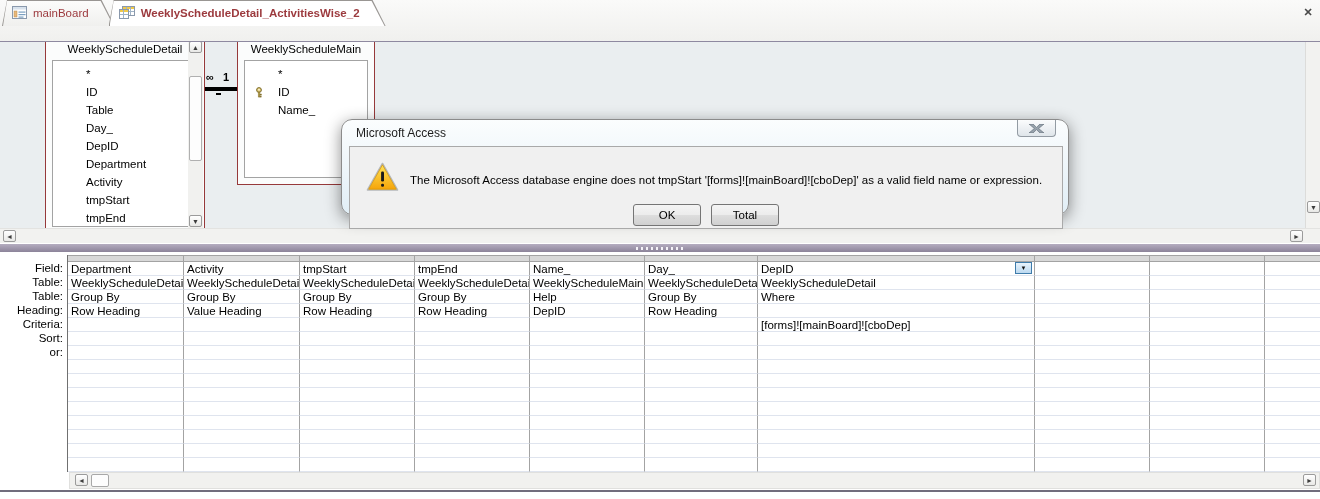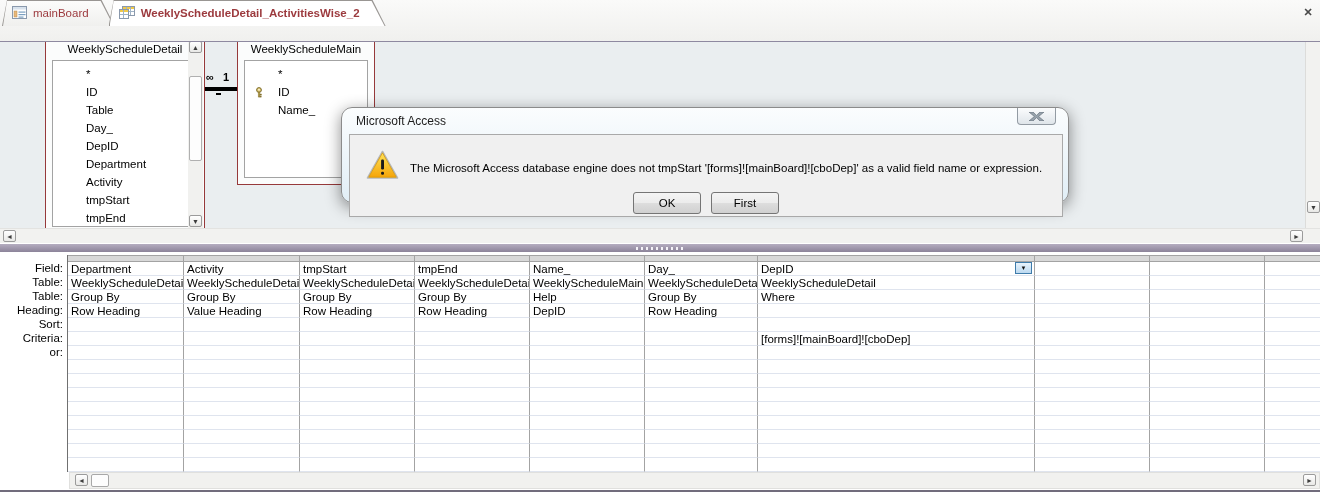--- a/index.html
+++ b/index.html
@@ -64,21 +64,21 @@
   .combo { position:absolute; right:2px; top:0px; width:17px; height:12px; border:1px solid #3f7cab;
     background:linear-gradient(#e8f3fc,#bcd9f0); font-size:6px; line-height:11px; text-align:center; color:#111; }
 
   
   .grid-hscroll { position:absolute; left:69px; top:472px; width:1251px; height:17px; background:#f1f1ef; border:1px solid #e0e0de; }
   .grid-hscroll .sbtn { top:1px; }
   .gthumb { position:absolute; left:21px; top:1px; width:18px; height:13px; background:#fdfdfd; border:1px solid #a8a8a8; border-radius:2px; }
   .bottom-line { position:absolute; left:0; top:490px; width:1320px; height:2px; background:#716c7c; }
 
   
-  .dialog { position:absolute; left:341px; top:107px; width:728px; height:96px; z-index:10;
+  .dialog { position:absolute; left:341px; top:119px; width:728px; height:96px; z-index:10;
     background:linear-gradient(#fbfdfe,#e1eef6); border:1px solid #8b8b8b; border-radius:11px;
     box-shadow:0 4px 16px rgba(0,0,0,0.45); }
   .dlg-title { position:absolute; left:14px; top:6px; font-size:12px; color:#1c1c1c; }
   .dlg-close { position:absolute; right:12px; top:0; width:39px; height:17px; border:1px solid #939ba3; border-top:none;
     border-radius:0 0 4px 4px; background:linear-gradient(#fbfcfd,#dfe5ea); text-align:center; }
   .dlg-inner { position:absolute; left:7px; top:26px; width:714px; height:83px; background:#f0f0f0; border:1px solid #a9a9a9; }
   .dlg-msg { position:absolute; left:60px; top:27px; font-size:11.5px; color:#000; white-space:nowrap; }
   .warn { position:absolute; left:16px; top:15px; }
   .dlg-btn { position:absolute; top:57px; width:68px; height:22px; border:1px solid #757575; border-radius:3px;
     background:linear-gradient(#f4f4f4 0%, #ececec 48%, #dddddd 52%, #d0d0d0 100%);
@@ -248,41 +248,41 @@
         <div class="gc" style="width: 115px; min-width: 115px;">Row Heading</div>
         <div class="gc" style="width: 115px; min-width: 115px;">Row Heading</div>
         <div class="gc" style="width: 115px; min-width: 115px;">DepID</div>
         <div class="gc" style="width: 113px; min-width: 113px;">Row Heading</div>
         <div class="gc" style="width: 277px; min-width: 277px;"></div>
         <div class="gc" style="width: 115px; min-width: 115px;"></div>
         <div class="gc" style="width: 115px; min-width: 115px;"></div>
         <div class="gc" style="flex: 1 1 0%; border-right: none;"></div>
       </div>
       <div class="grow">
+        <div class="glabel">Criteria:</div>
+        <div class="gc" style="width: 116px; min-width: 116px;"></div>
+        <div class="gc" style="width: 116px; min-width: 116px;"></div>
+        <div class="gc" style="width: 115px; min-width: 115px;"></div>
+        <div class="gc" style="width: 115px; min-width: 115px;"></div>
+        <div class="gc" style="width: 115px; min-width: 115px;"></div>
+        <div class="gc" style="width: 113px; min-width: 113px;"></div>
+        <div class="gc" style="width: 277px; min-width: 277px;">[forms]![mainBoard]![cboDep]</div>
+        <div class="gc" style="width: 115px; min-width: 115px;"></div>
+        <div class="gc" style="width: 115px; min-width: 115px;"></div>
+        <div class="gc" style="flex: 1 1 0%; border-right: none;"></div>
+      </div>
+      <div class="grow">
         <div class="glabel">Sort:</div>
         <div class="gc" style="width: 116px; min-width: 116px;"></div>
         <div class="gc" style="width: 116px; min-width: 116px;"></div>
         <div class="gc" style="width: 115px; min-width: 115px;"></div>
         <div class="gc" style="width: 115px; min-width: 115px;"></div>
         <div class="gc" style="width: 115px; min-width: 115px;"></div>
         <div class="gc" style="width: 113px; min-width: 113px;"></div>
         <div class="gc" style="width: 277px; min-width: 277px;"></div>
-        <div class="gc" style="width: 115px; min-width: 115px;"></div>
-        <div class="gc" style="width: 115px; min-width: 115px;"></div>
-        <div class="gc" style="flex: 1 1 0%; border-right: none;"></div>
-      </div>
-      <div class="grow">
-        <div class="glabel">Criteria:</div>
-        <div class="gc" style="width: 116px; min-width: 116px;"></div>
-        <div class="gc" style="width: 116px; min-width: 116px;"></div>
-        <div class="gc" style="width: 115px; min-width: 115px;"></div>
-        <div class="gc" style="width: 115px; min-width: 115px;"></div>
-        <div class="gc" style="width: 115px; min-width: 115px;"></div>
-        <div class="gc" style="width: 113px; min-width: 113px;"></div>
-        <div class="gc" style="width: 277px; min-width: 277px;">[forms]![mainBoard]![cboDep]</div>
         <div class="gc" style="width: 115px; min-width: 115px;"></div>
         <div class="gc" style="width: 115px; min-width: 115px;"></div>
         <div class="gc" style="flex: 1 1 0%; border-right: none;"></div>
       </div>
       <div class="grow">
         <div class="glabel">or:</div>
         <div class="gc" style="width: 116px; min-width: 116px;"></div>
         <div class="gc" style="width: 116px; min-width: 116px;"></div>
         <div class="gc" style="width: 115px; min-width: 115px;"></div>
         <div class="gc" style="width: 115px; min-width: 115px;"></div>
@@ -424,15 +424,15 @@
             </linearGradient>
           </defs>
         <path d="M16.5 1.5 L31.5 28 L1.5 28 Z" fill="url(#wg)" stroke="#b5b8ba" stroke-width="1.6" stroke-linejoin="round"></path>
         <path d="M16.5 2.8 L30.3 27.2 L2.7 27.2 Z" fill="none" stroke="#e09a00" stroke-width="0.8" stroke-linejoin="round"></path>
         <rect x="15.1" y="9.5" width="2.9" height="10" rx="1.2" fill="#1a1a1a"></rect>
         <rect x="15.1" y="21.8" width="2.9" height="3" rx="1.2" fill="#1a1a1a"></rect>
       </svg>
     </div>
     <div class="dlg-msg">The Microsoft Access database engine does not tmpStart '[forms]![mainBoard]![cboDep]' as a valid field name or expression.</div>
     <div class="dlg-btn dlg-ok">OK</div>
-    <div class="dlg-btn dlg-help">First</div>
+    <div class="dlg-btn dlg-help">Total</div>
   </div>
 </div>
 
 </body></html>

